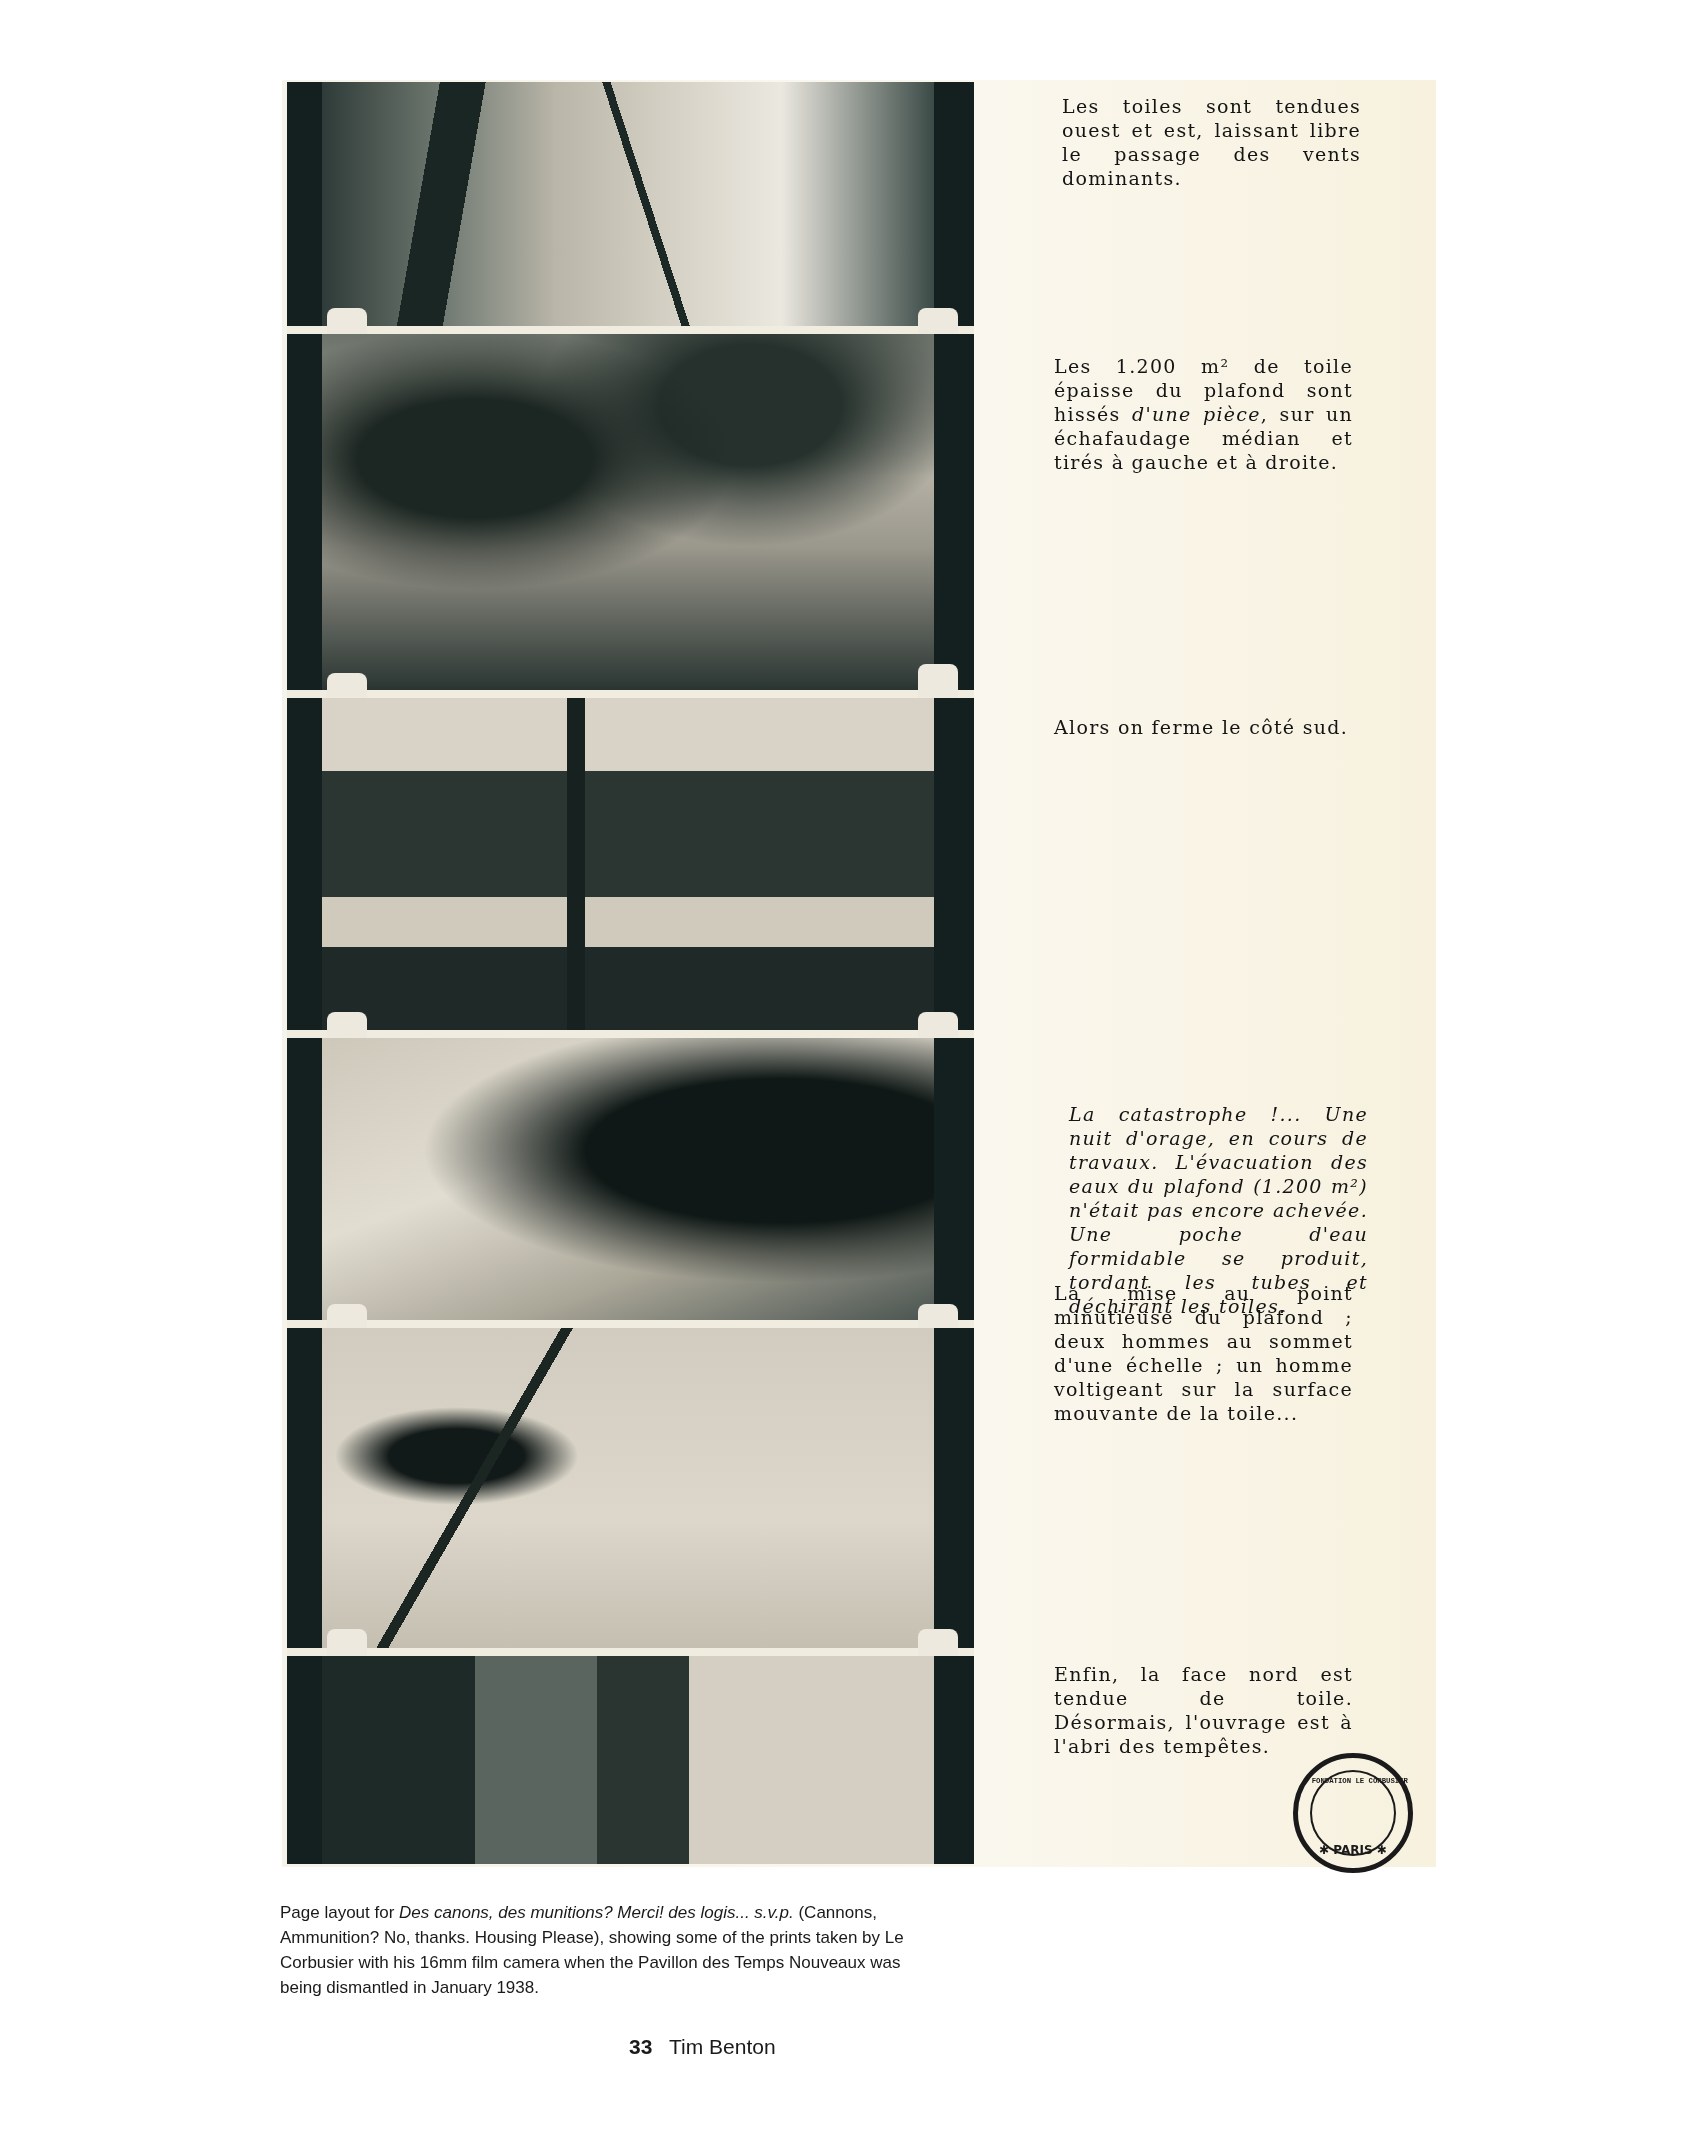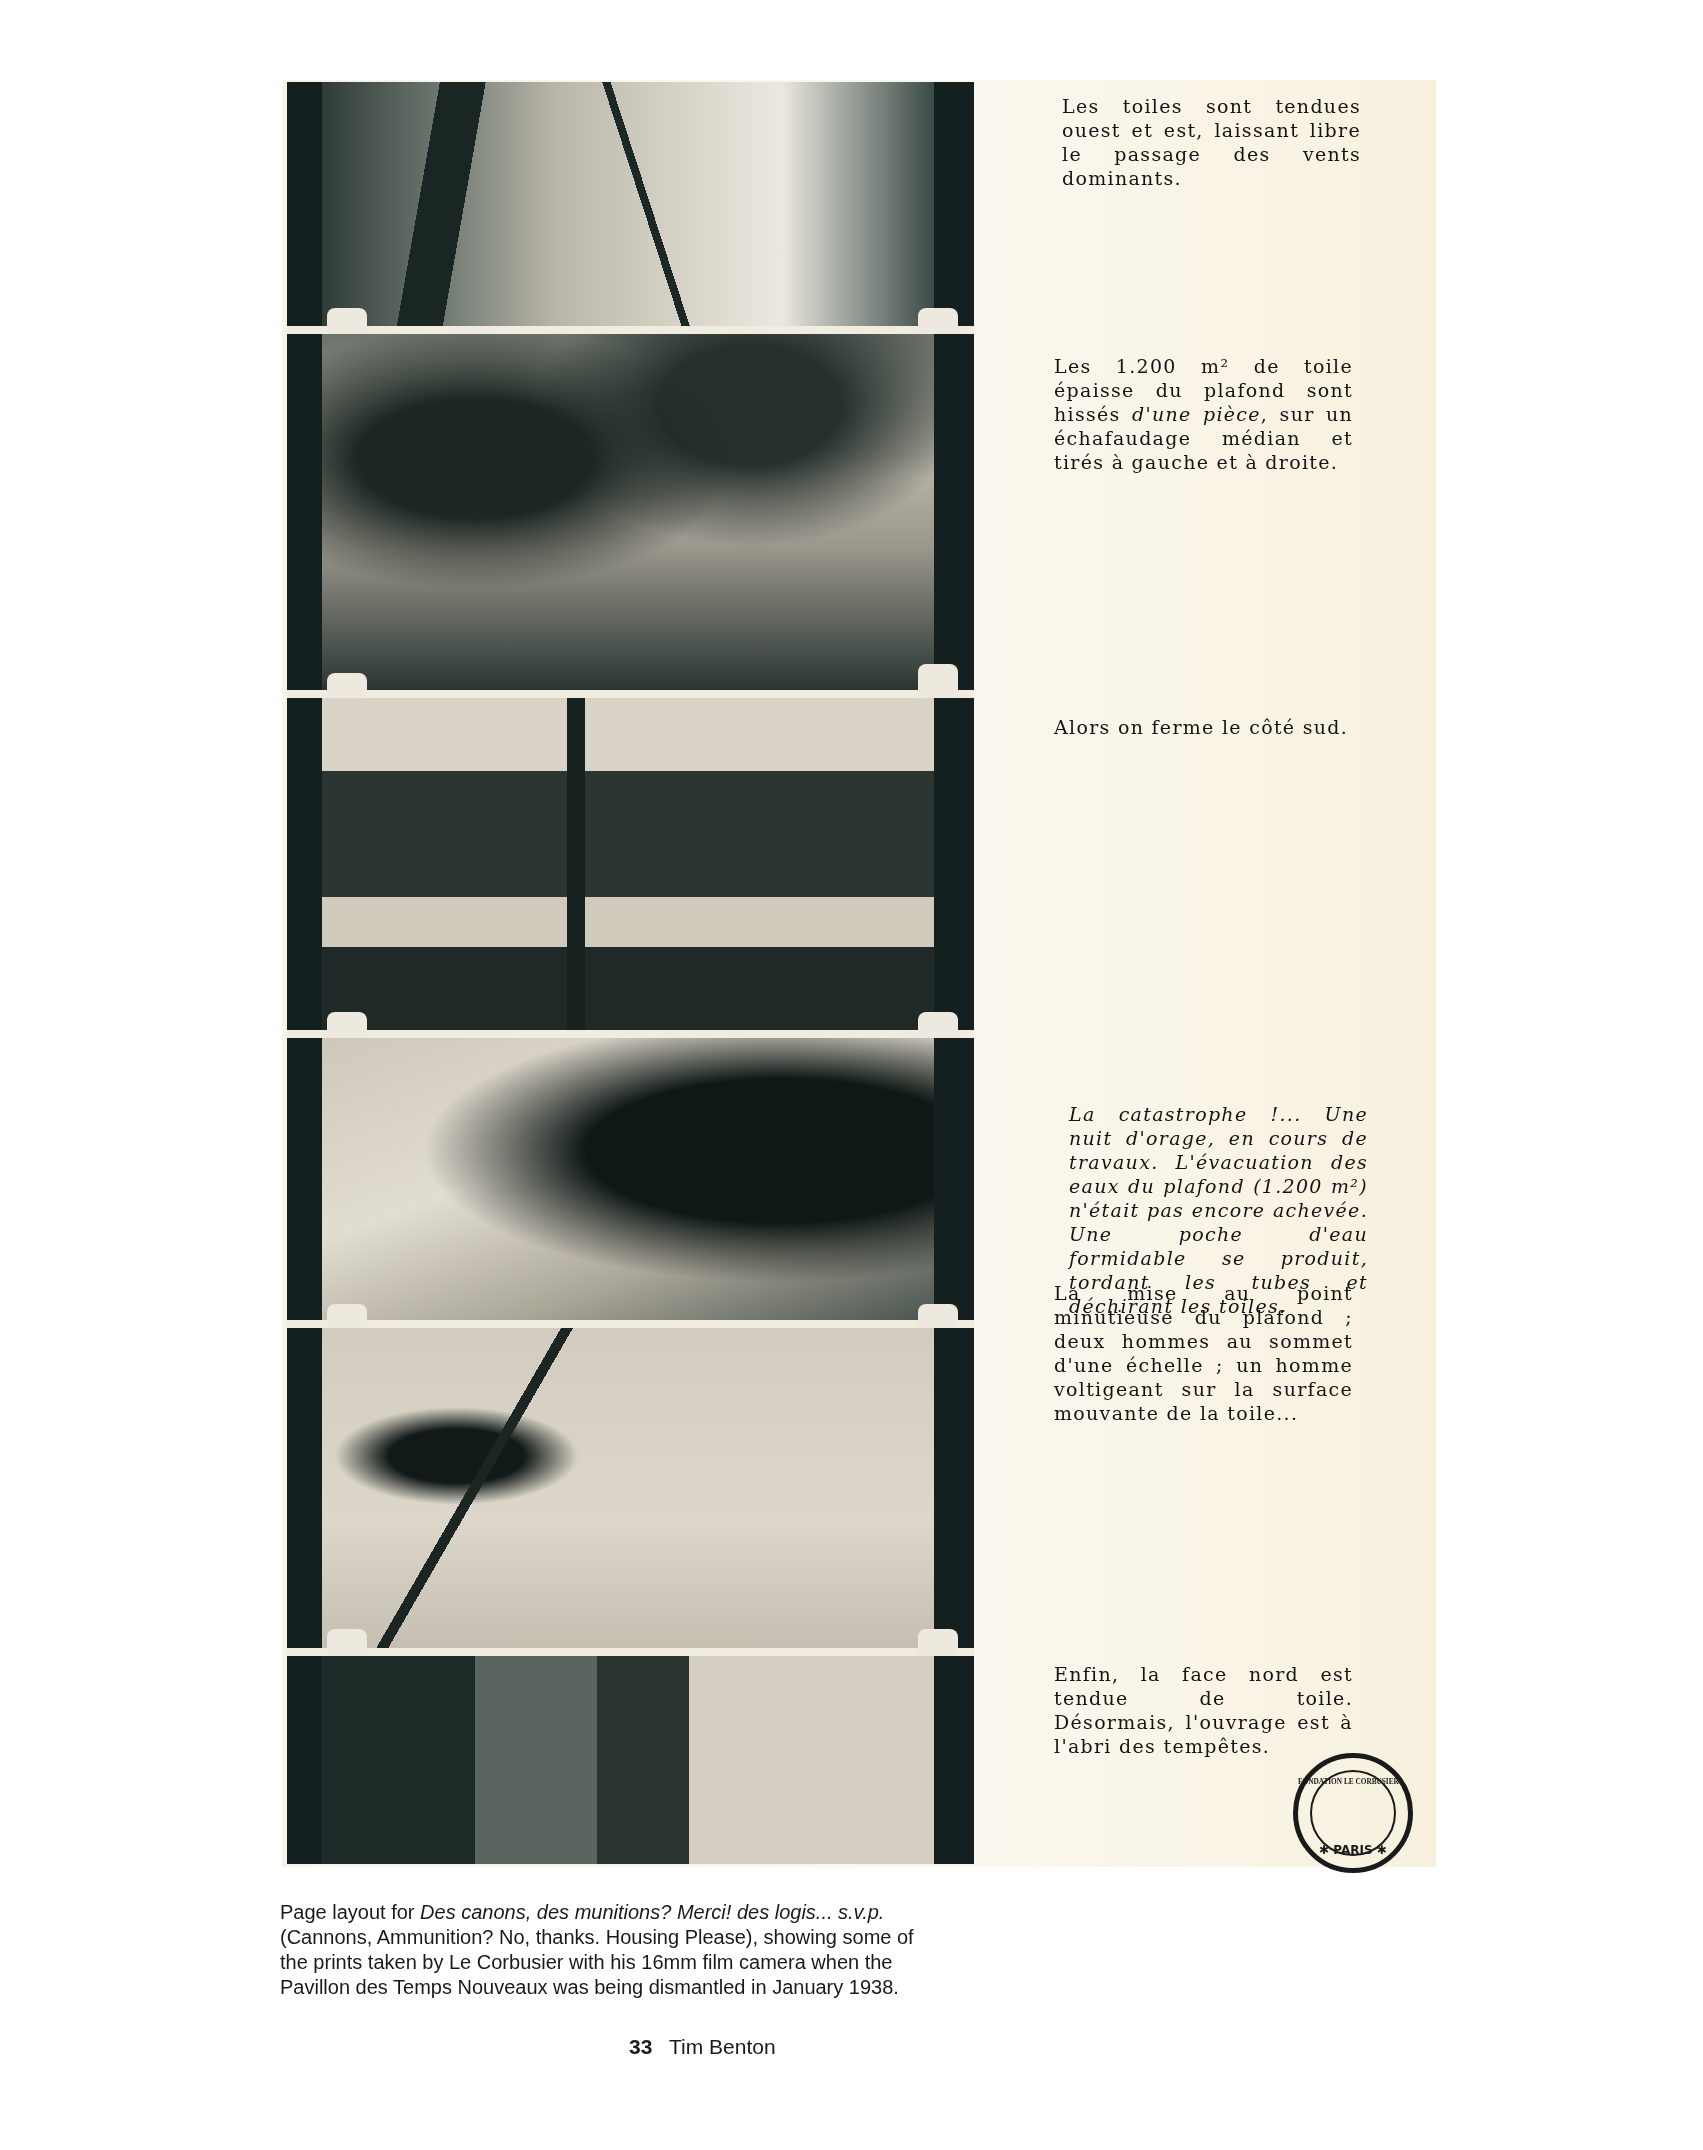--- a/index.html
+++ b/index.html
@@ -66,32 +66,32 @@
   
   .stamp {
     position: absolute; left: 1293px; top: 1753px; width: 120px; height: 120px;
     border: 5.3px solid #1a1a1a; border-radius: 50%; box-sizing: border-box;
   }
   .stamp-inner {
     position: absolute; left: 12px; top: 12px; right: 12px; bottom: 12px;
     border: 2.7px solid #1a1a1a; border-radius: 50%;
   }
   .stamp-top {
-    position: absolute; left: 0; top: 10.6px; width: 100%; text-align: left;
-    font-family: Liberation Serif, serif; font-weight: bold; font-size: 13.3px; color: #1a1a1a;
+    position: absolute; left: 0; top: 10.6px; width: 100%; text-align: right;
+    font-family: Liberation Mono, monospace; font-weight: bold; font-size: 13.3px; color: #1a1a1a;
   }
   .stamp-bottom {
     position: absolute; left: 0; bottom: 10.6px; width: 100%; text-align: center;
     font-family: "DejaVu Sans", sans-serif; font-weight: bold; font-size: 12px; color: #1a1a1a;
   }
 
   
   .caption {
     position: absolute; left: 280px; top: 1900px; width: 637px;
-    font-family: "Liberation Sans", sans-serif; font-size: 20px; line-height: 25px; color: #1a1a1a;
+    font-family: "Liberation Sans", sans-serif; font-size: 17px; line-height: 25px; color: #1a1a1a;
   }
   .caption em { font-style: italic; }
   .footer {
     position: absolute; top: 2035px; font-family: "Liberation Sans", sans-serif;
     font-size: 21px; color: #1a1a1a;
   }
   .pagenum { left: 629px; font-weight: bold; }
   .author { left: 669px; }
 </style>
 </head>

